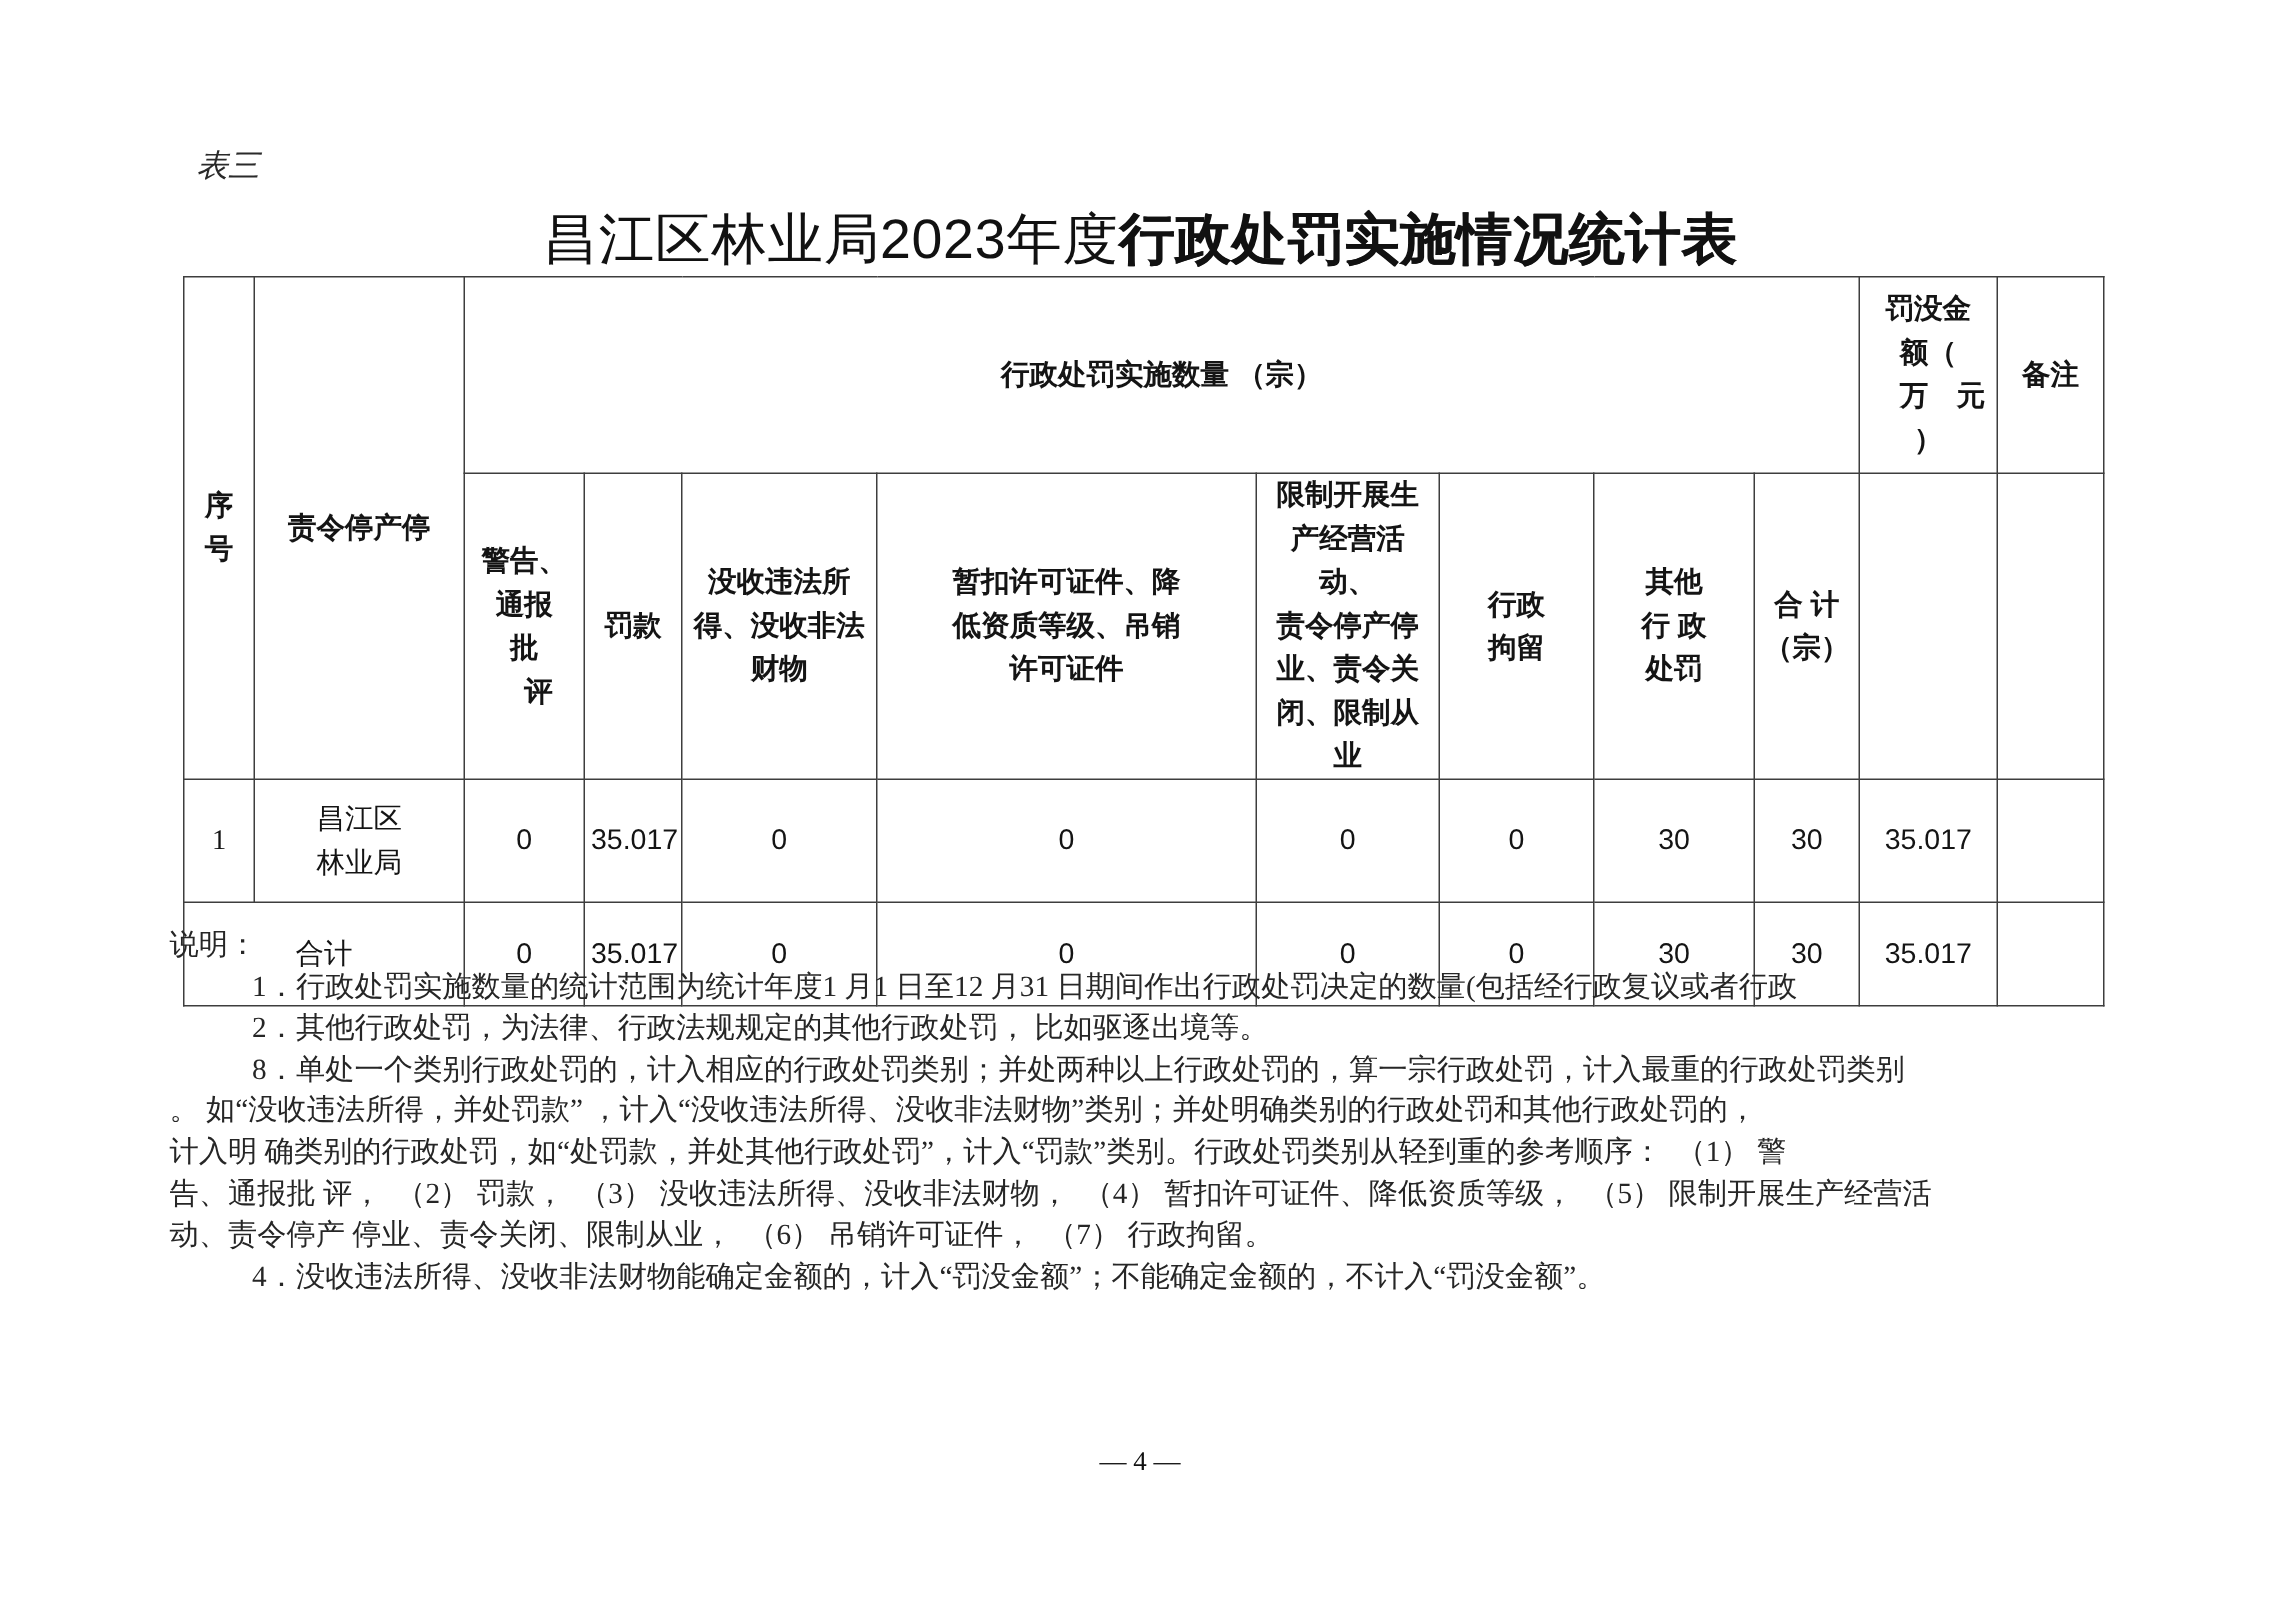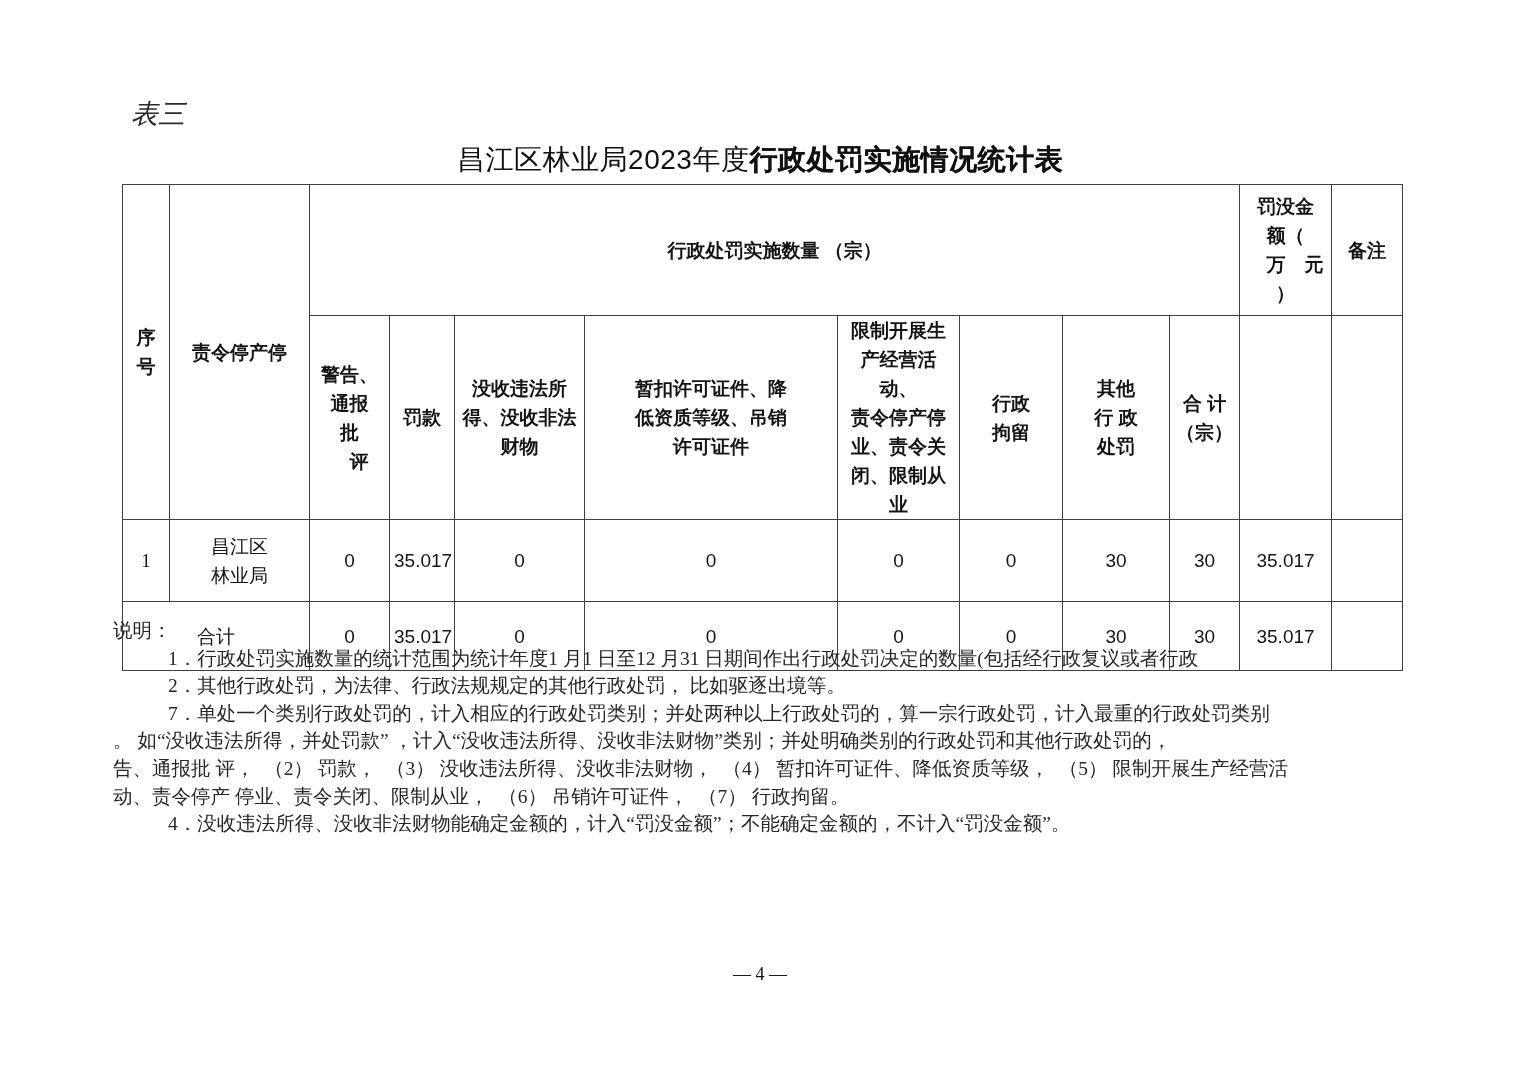--- a/index.html
+++ b/index.html
@@ -11,27 +11,27 @@
     overflow:hidden;
     position:relative;
   }
   .page { position:absolute; inset:0; background:#fff; }
 
   
   .corner-label {
     position:absolute; left:131px; top:96px;
     font-family:"Liberation Serif", serif;
     font-style:italic; font-weight:normal;
-    font-size:27px; color:#2a2a2a;
+    font-size:21px; color:#2a2a2a;
   }
 
   
   .doc-title {
     position:absolute; top:143px; left:0; width:100%;
-    text-align:center; font-size:28px; line-height:34px;
+    text-align:center; font-size:37px; line-height:34px;
     color:#111; letter-spacing:0.5px; white-space:pre;
   }
   .doc-title .t1 { font-weight:normal; }
   .doc-title .t2 { font-weight:bold; text-shadow:0.4px 0 0 #111; }
 
   
   table.stat-table {
     position:absolute; left:122px; top:184px;
     width:1280px; table-layout:fixed; border-collapse:collapse;
   }
@@ -173,22 +173,23 @@
         <td class="num">35.017</td>
         <td class="num"></td>
       </tr>
     </tbody>
   </table>
 
   <div class="notes">
     <div class="note-line">说明：</div>
     <div class="note-line ind">1．行政处罚实施数量的统计范围为统计年度1 月1 日至12 月31 日期间作出行政处罚决定的数量(包括经行政复议或者行政</div>
     <div class="note-line ind">2．其他行政处罚，为法律、行政法规规定的其他行政处罚， 比如驱逐出境等。</div>
-    <div class="note-line ind">7．单处一个类别行政处罚的，计入相应的行政处罚类别；并处两种以上行政处罚的，算一宗行政处罚，计入最重的行政处罚类别</div>
+    <div class="note-line ind">8．单处一个类别行政处罚的，计入相应的行政处罚类别；并处两种以上行政处罚的，算一宗行政处罚，计入最重的行政处罚类别</div>
     <div class="note-line">。 如“没收违法所得，并处罚款” ，计入“没收违法所得、没收非法财物”类别；并处明确类别的行政处罚和其他行政处罚的，</div>
+    <div class="note-line">计入明 确类别的行政处罚，如“处罚款，并处其他行政处罚”，计入“罚款”类别。行政处罚类别从轻到重的参考顺序：  （1） 警</div>
     <div class="note-line">告、通报批 评，  （2） 罚款，  （3） 没收违法所得、没收非法财物，  （4） 暂扣许可证件、降低资质等级，  （5） 限制开展生产经营活</div>
     <div class="note-line">动、责令停产 停业、责令关闭、限制从业，  （6） 吊销许可证件，  （7） 行政拘留。</div>
     <div class="note-line ind">4．没收违法所得、没收非法财物能确定金额的，计入“罚没金额”；不能确定金额的，不计入“罚没金额”。</div>
   </div>
 
   <div class="page-footer">— 4 —</div>
 
 </div>
 
 </body></html>

